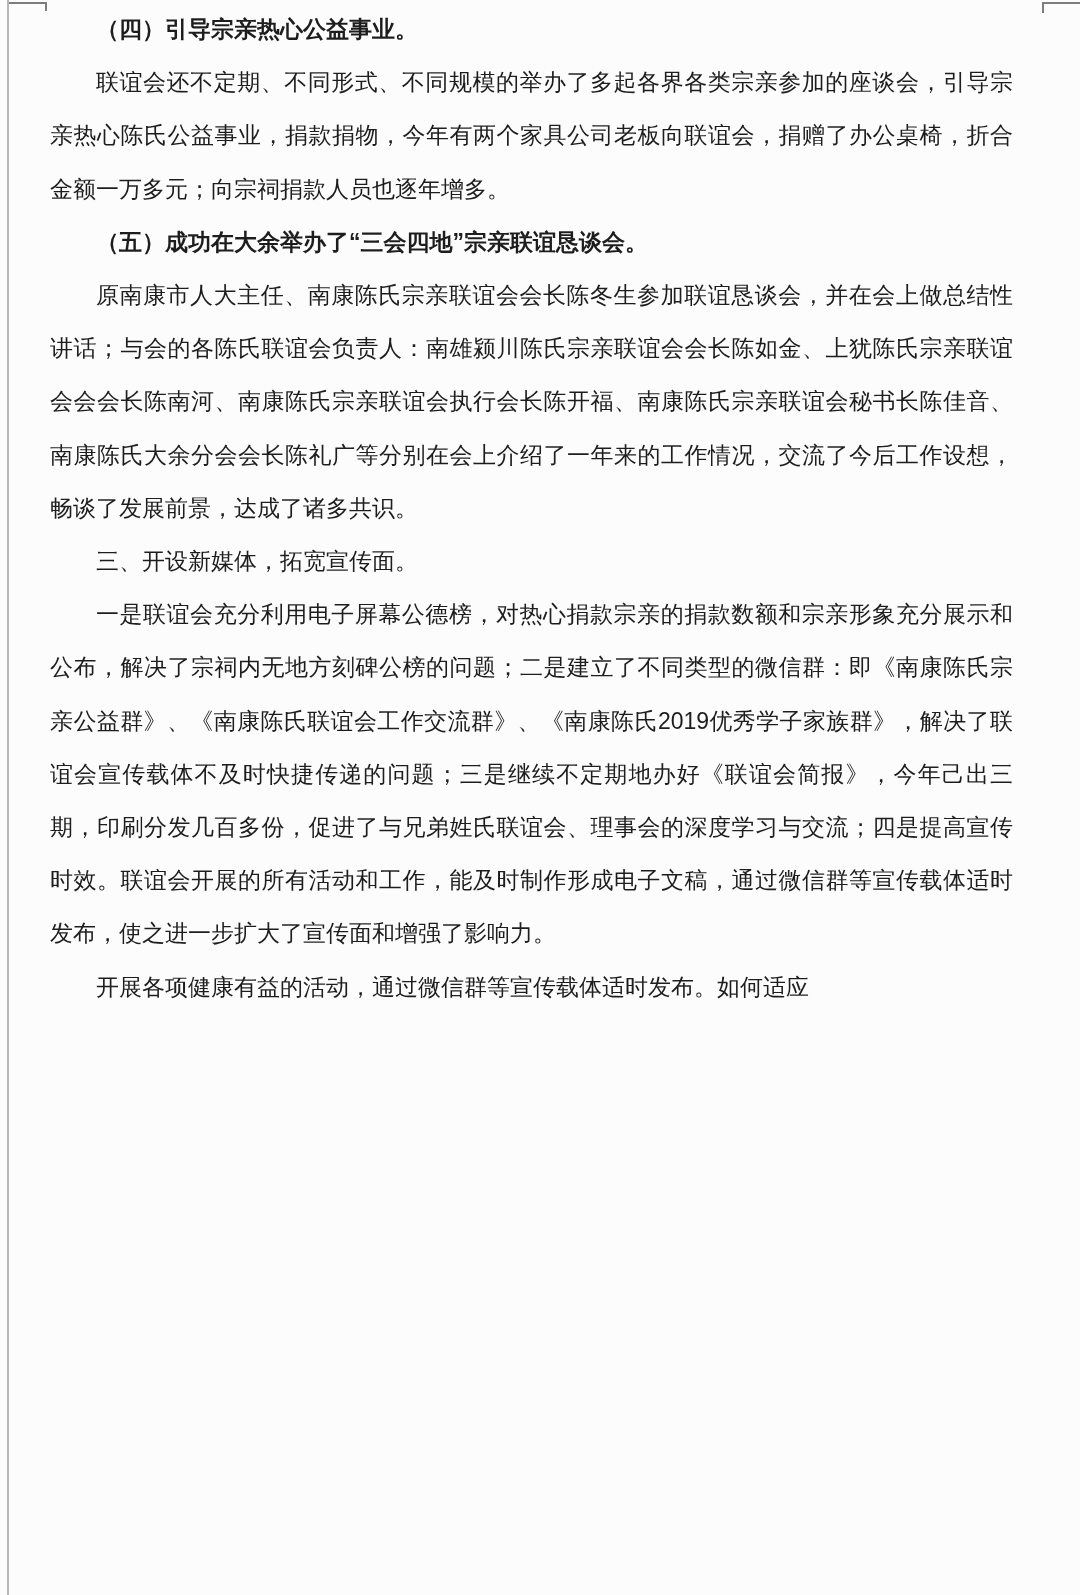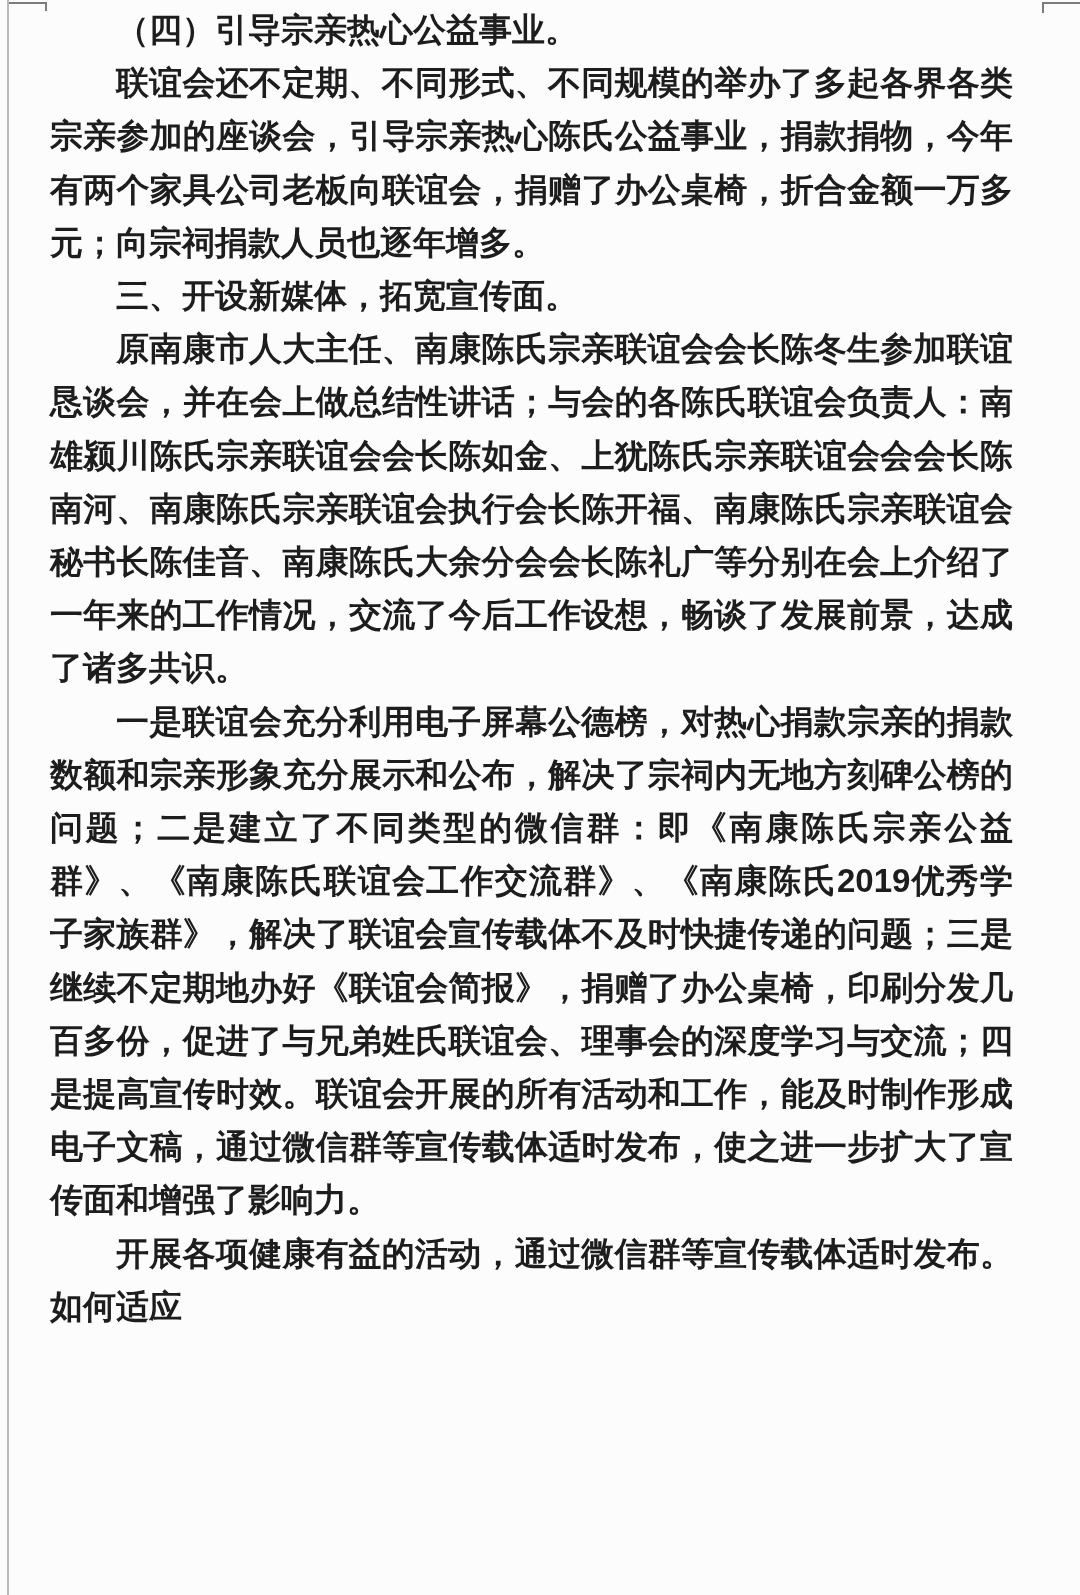--- a/index.html
+++ b/index.html
@@ -37,45 +37,46 @@
   .mark-tl-v { left: 45px;   top: 2px; width: 2px;  height: 9px; }
   .mark-tr-h { left: 1042px; top: 2px; width: 38px; height: 2px; }
   .mark-tr-v { left: 1042px; top: 2px; width: 2px;  height: 11px; }
 
   .text-area {
     position: absolute;
     left: 50px;
     top: 3px;
     width: 963px;
     color: var(--text-color);
-    font-size: 33px;
+    font-size: 23px;
     line-height: 53.2px;
     text-align: justify;
     letter-spacing: 0;
   }
   .para {
     margin: 0;
     padding: 0;
     text-indent: 2em;
-    font-weight: 700;
+    font-weight: 400;
   }
   .para.bold { font-weight: 700; }
 </style>
 </head>
 <body>
 
 <div class="page">
   <div class="page-edge-left"></div>
 
   <div class="mark mark-tl-h"></div>
   <div class="mark mark-tl-v"></div>
   <div class="mark mark-tr-h"></div>
   <div class="mark mark-tr-v"></div>
 
   <div class="text-area" id="document-body">
       <p class="para bold">（四）引导宗亲热心公益事业。</p>
       <p class="para">联谊会还不定期、不同形式、不同规模的举办了多起各界各类宗亲参加的座谈会，引导宗亲热心陈氏公益事业，捐款捐物，今年有两个家具公司老板向联谊会，捐赠了办公桌椅，折合金额一万多元；向宗祠捐款人员也逐年增多。</p>
+      <p class="para bold">（五）成功在大余举办了“三会四地”宗亲联谊恳谈会。</p>
+      <p class="para">原南康市人大主任、南康陈氏宗亲联谊会会长陈冬生参加联谊恳谈会，并在会上做总结性讲话；与会的各陈氏联谊会负责人：南雄颍川陈氏宗亲联谊会会长陈如金、上犹陈氏宗亲联谊会会会长陈南河、南康陈氏宗亲联谊会执行会长陈开福、南康陈氏宗亲联谊会秘书长陈佳音、南康陈氏大余分会会长陈礼广等分别在会上介绍了一年来的工作情况，交流了今后工作设想，畅谈了发展前景，达成了诸多共识。</p>
       <p class="para">三、开设新媒体，拓宽宣传面。</p>
-      <p class="para">原南康市人大主任、南康陈氏宗亲联谊会会长陈冬生参加联谊恳谈会，并在会上做总结性讲话；与会的各陈氏联谊会负责人：南雄颍川陈氏宗亲联谊会会长陈如金、上犹陈氏宗亲联谊会会会长陈南河、南康陈氏宗亲联谊会执行会长陈开福、南康陈氏宗亲联谊会秘书长陈佳音、南康陈氏大余分会会长陈礼广等分别在会上介绍了一年来的工作情况，交流了今后工作设想，畅谈了发展前景，达成了诸多共识。</p>
-      <p class="para">一是联谊会充分利用电子屏幕公德榜，对热心捐款宗亲的捐款数额和宗亲形象充分展示和公布，解决了宗祠内无地方刻碑公榜的问题；二是建立了不同类型的微信群：即《南康陈氏宗亲公益群》、《南康陈氏联谊会工作交流群》、《南康陈氏2019优秀学子家族群》，解决了联谊会宣传载体不及时快捷传递的问题；三是继续不定期地办好《联谊会简报》，捐赠了办公桌椅，印刷分发几百多份，促进了与兄弟姓氏联谊会、理事会的深度学习与交流；四是提高宣传时效。联谊会开展的所有活动和工作，能及时制作形成电子文稿，通过微信群等宣传载体适时发布，使之进一步扩大了宣传面和增强了影响力。</p>
+      <p class="para">一是联谊会充分利用电子屏幕公德榜，对热心捐款宗亲的捐款数额和宗亲形象充分展示和公布，解决了宗祠内无地方刻碑公榜的问题；二是建立了不同类型的微信群：即《南康陈氏宗亲公益群》、《南康陈氏联谊会工作交流群》、《南康陈氏2019优秀学子家族群》，解决了联谊会宣传载体不及时快捷传递的问题；三是继续不定期地办好《联谊会简报》，今年己出三期，印刷分发几百多份，促进了与兄弟姓氏联谊会、理事会的深度学习与交流；四是提高宣传时效。联谊会开展的所有活动和工作，能及时制作形成电子文稿，通过微信群等宣传载体适时发布，使之进一步扩大了宣传面和增强了影响力。</p>
       <p class="para">开展各项健康有益的活动，通过微信群等宣传载体适时发布。如何适应</p>
     </div>
 </div>
 
 </body></html>

